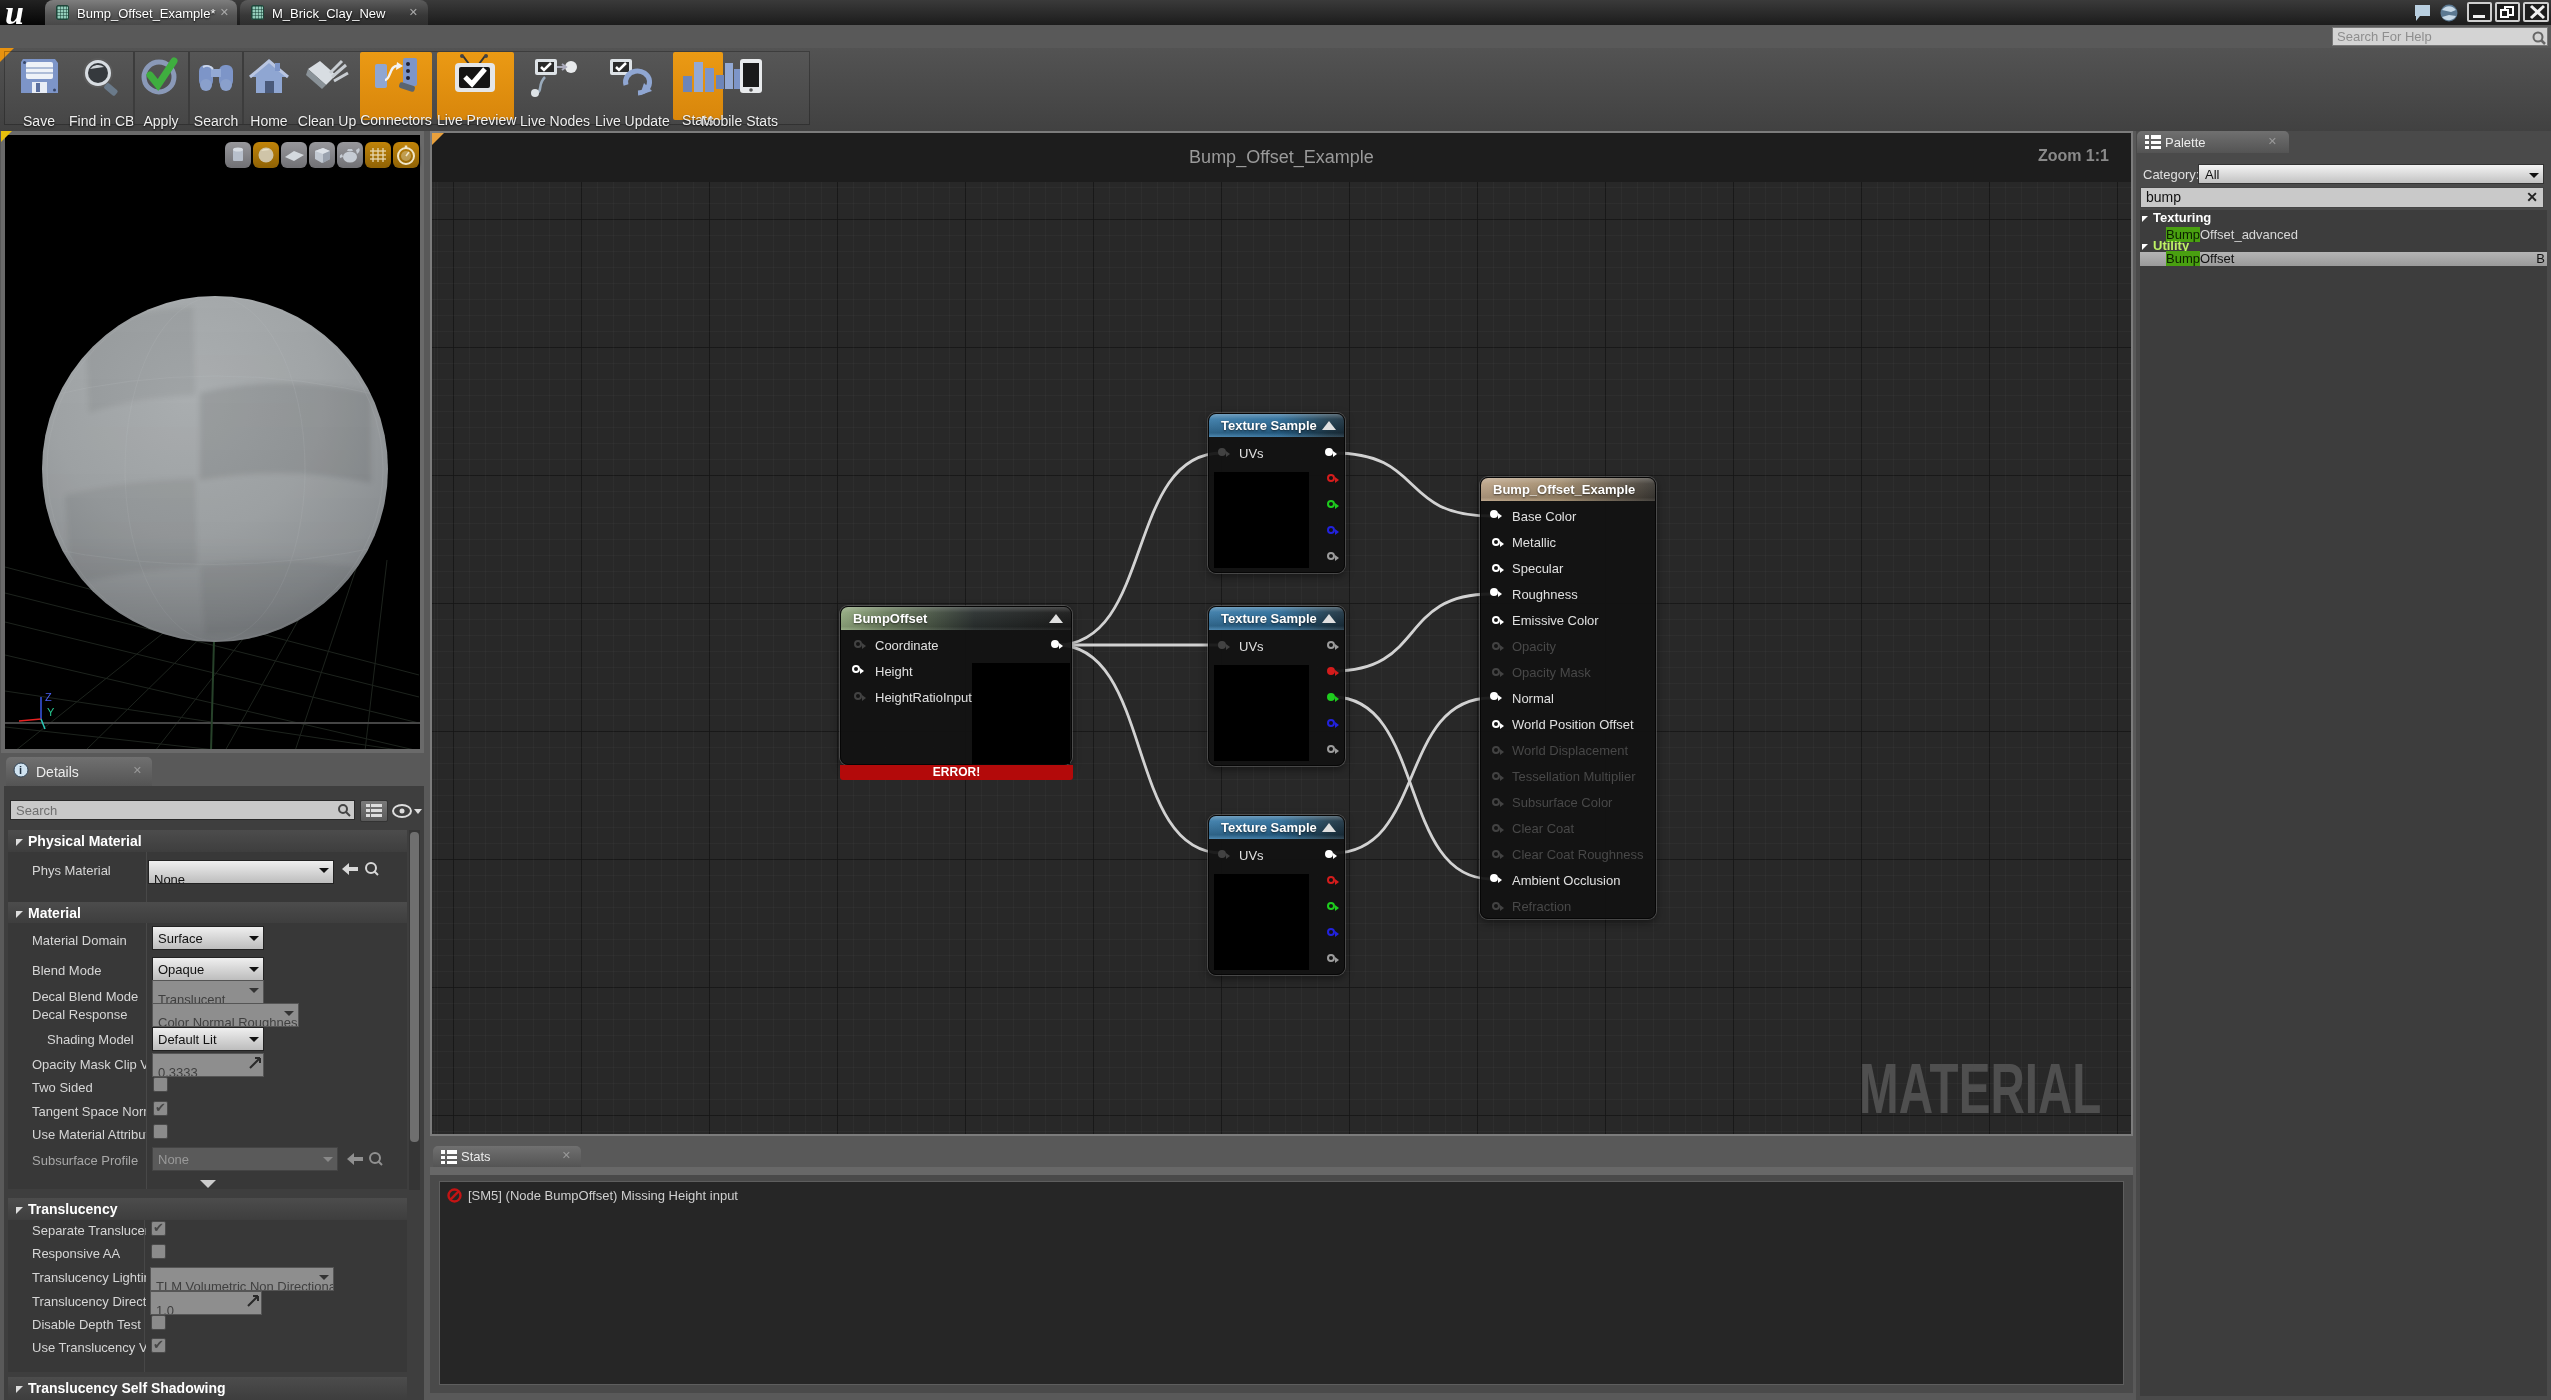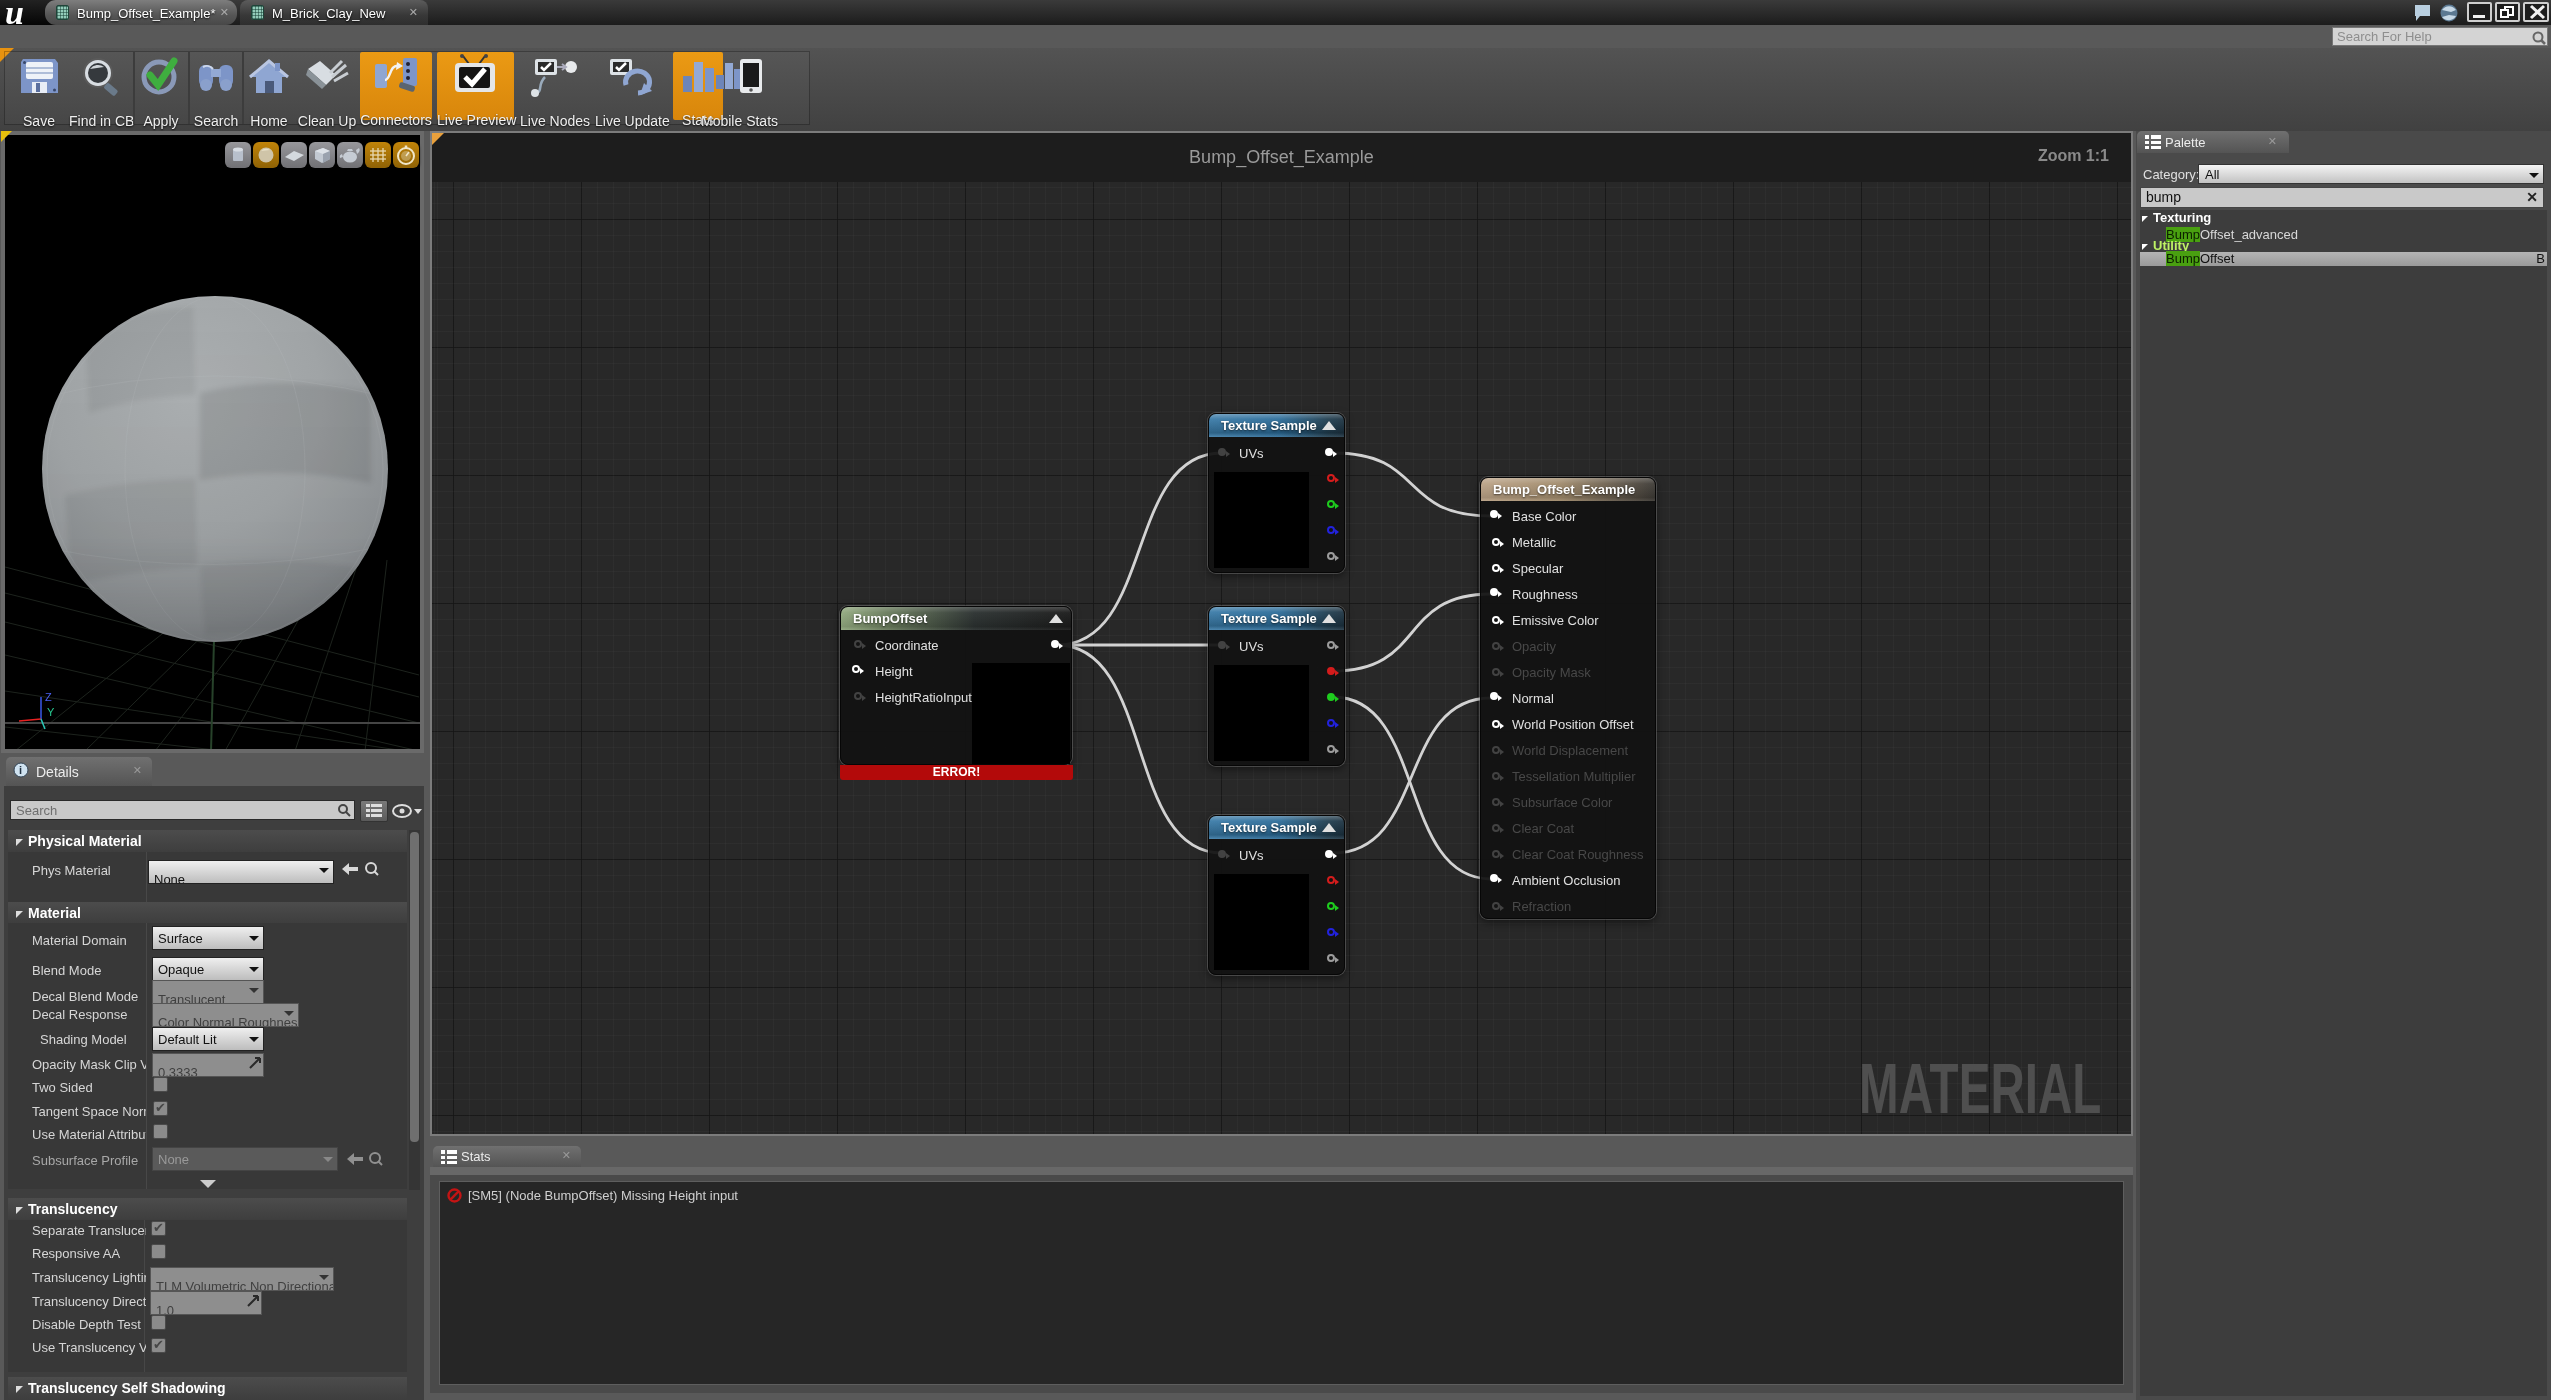--- a/index.html
+++ b/index.html
@@ -7,21 +7,21 @@
 #root { position:absolute; top:0; left:0; width:2551px; height:1400px; }
 .abs { position:absolute; }
 
 
 #titlebar { left:0; top:0; width:2551px; height:25px; background:linear-gradient(#3a3a3a,#1c1c1c); }
 #uelogo { left:0; top:0; width:56px; height:25px; background:linear-gradient(#222,#050505); }
 .doctab { top:0; height:25px; border-radius:8px 8px 0 0; }
 .doctab .ticon { position:absolute; left:11px; top:5px; width:13px; height:15px; border-radius:2px; background:#93ccba; background-image:repeating-linear-gradient(to right, rgba(20,60,50,.5) 0 1px, transparent 1px 3px), repeating-linear-gradient(to bottom, rgba(20,60,50,.5) 0 1px, transparent 1px 3px); border:1px solid #1e4438; }
 .doctab .tlabel { position:absolute; left:32px; top:6px; font-size:13px; color:#fff; text-shadow:0 1px 2px #000; white-space:nowrap; }
 .doctab .tx { position:absolute; top:6px; font-size:11px; color:#aaa; }
-#tab1 { left:45px; width:192px; background:linear-gradient(#7e7e7e,#565656 60%,#484848);border-radius:11px; }
+#tab1 { left:45px; width:192px; background:linear-gradient(#7e7e7e,#565656 60%,#484848); }
 #tab2 { left:240px; width:188px; background:linear-gradient(#5c5c5c,#383838 60%,#2e2e2e); }
 .winbtn { top:2px; width:25px; height:20px; border:2px solid #cfcfcf; border-radius:2px; background:#1d1d1d; }
 
 
 #menubar { left:0; top:25px; width:2551px; height:23px; background:#141414; color:#dedede; font-size:13px; }
 .mitem { position:absolute; top:4px; }
 #helpsearch { left:2332px; top:27px; width:216px; height:19px; background:#d4d4d4; border:1px solid #777; color:#8e8e8e; font-size:13px; padding:1px 4px; }
 
 
 #toolbar { left:0; top:48px; width:2551px; height:83px; background:linear-gradient(#535353,#414141); }
@@ -432,21 +432,21 @@
   <div style="position:absolute;left:142px;top:137px;width:1px;height:266px;background:#484848"></div>
 
   <div class="drow" style="left:28px;top:147px">Material Domain</div>
   <div class="dselect" style="left:148px;top:140px;width:112px;height:24px;padding-top:4px">Surface<div class="caret" style="top:9px"></div></div>
   <div class="drow" style="left:28px;top:177px">Blend Mode</div>
   <div class="dselect" style="left:148px;top:171px;width:112px;height:24px;padding-top:4px">Opaque<div class="caret" style="top:9px"></div></div>
   <div class="drow" style="left:28px;top:203px">Decal Blend Mode</div>
   <div class="dselect dis" style="left:148px;top:194px;width:112px;height:36px">Translucent<div class="caret" style="border-top-color:#333"></div></div>
   <div class="drow" style="left:28px;top:221px">Decal Response</div>
   <div class="dselect dis" style="left:148px;top:217px;width:147px;height:19px">Color Normal Roughness<div class="caret" style="border-top-color:#333"></div></div>
-  <div class="drow" style="left:36px;top:246px">Shading Model</div>
+  <div class="drow" style="left:43px;top:246px">Shading Model</div>
   <div class="dselect" style="left:148px;top:241px;width:112px;height:24px;padding-top:4px">Default Lit<div class="caret" style="top:9px"></div></div>
   <div class="drow" style="left:28px;top:271px">Opacity Mask Clip Val</div>
   <div class="dselect dis" style="left:148px;top:267px;width:112px;height:18px">0.3333<svg width="12" height="12" style="position:absolute;right:2px;top:3px">
           <path d="M1 11 L11 1 M11 1 L6 1 M11 1 L11 6" stroke="#2a2a2a" stroke-width="2" fill="none"></path>
         </svg></div>
   <div class="drow" style="left:28px;top:294px">Two Sided</div>
   <div class="chk" style="left:149px;top:291px"></div>
   <div class="drow" style="left:28px;top:318px">Tangent Space Norma</div>
   <div class="chk c" style="left:149px;top:315px"></div>
   <div class="drow" style="left:28px;top:341px">Use Material Attribute</div>

